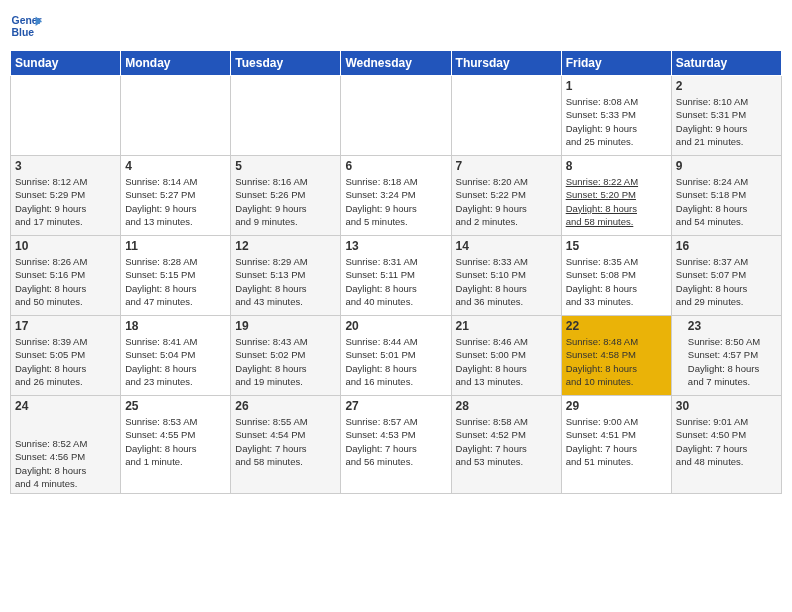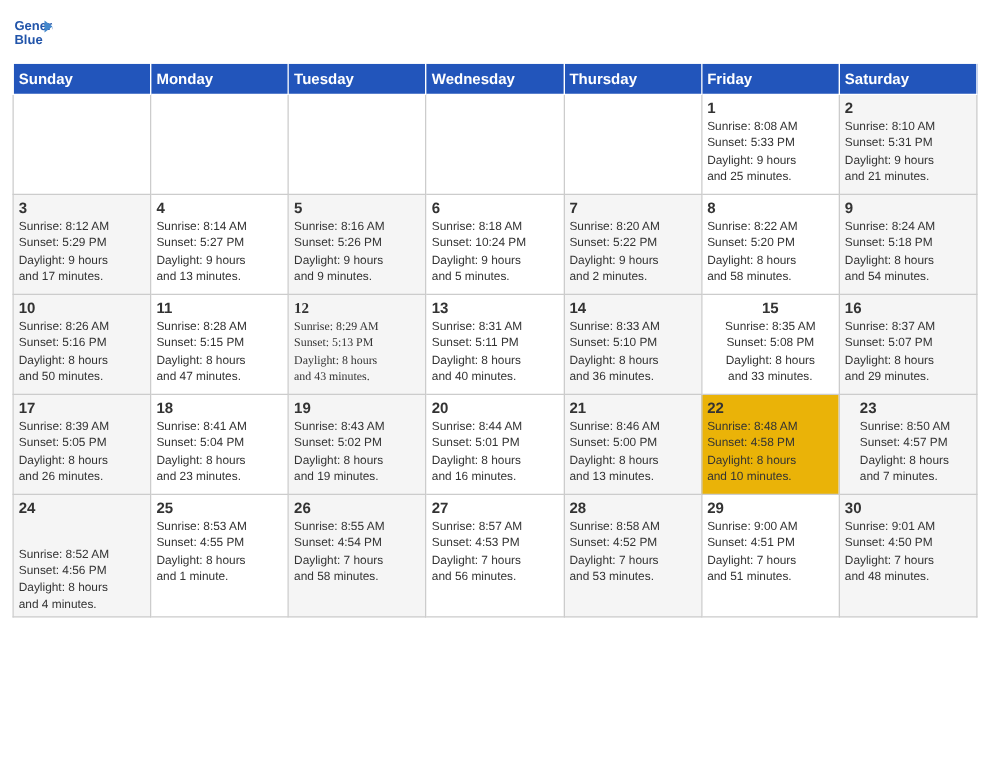--- a/index.html
+++ b/index.html
@@ -154,34 +154,34 @@
         <td style="background: rgb(245, 245, 245);">
           <span class="day-number">5</span>
           <div class="day-info" style="white-space: pre-line;">Sunrise: 8:16 AM
 Sunset: 5:26 PM
 Daylight: 9 hours
 and 9 minutes.</div>
         </td>
         <td style="background: rgb(255, 255, 255);">
           <span class="day-number">6</span>
           <div class="day-info" style="white-space: pre-line;">Sunrise: 8:18 AM
-Sunset: 10:24 PM
+Sunset: 3:24 PM
 Daylight: 9 hours
 and 5 minutes.</div>
         </td>
         <td style="background: rgb(245, 245, 245);">
           <span class="day-number">7</span>
           <div class="day-info" style="white-space: pre-line;">Sunrise: 8:20 AM
 Sunset: 5:22 PM
 Daylight: 9 hours
 and 2 minutes.</div>
         </td>
         <td style="background: rgb(255, 255, 255);">
           <span class="day-number">8</span>
-          <div class="day-info" style="white-space: pre-line;">Sunrise: 8:22 AM
+          <div class="day-info" style="white-space: pre-line; text-decoration: underline;">Sunrise: 8:22 AM
 Sunset: 5:20 PM
 Daylight: 8 hours
 and 58 minutes.</div>
         </td>
         <td style="background: rgb(245, 245, 245);">
           <span class="day-number">9</span>
           <div class="day-info" style="white-space: pre-line;">Sunrise: 8:24 AM
 Sunset: 5:18 PM
 Daylight: 8 hours
 and 54 minutes.</div>
@@ -195,42 +195,42 @@
 Daylight: 8 hours
 and 50 minutes.</div>
         </td>
         <td style="background: rgb(255, 255, 255);">
           <span class="day-number">11</span>
           <div class="day-info" style="white-space: pre-line;">Sunrise: 8:28 AM
 Sunset: 5:15 PM
 Daylight: 8 hours
 and 47 minutes.</div>
         </td>
-        <td style="background: rgb(245, 245, 245); font-family: Liberation Serif, serif;">
+        <td style="background: rgb(245, 245, 245);">
           <span class="day-number">12</span>
           <div class="day-info" style="white-space: pre-line;">Sunrise: 8:29 AM
 Sunset: 5:13 PM
 Daylight: 8 hours
 and 43 minutes.</div>
         </td>
         <td style="background: rgb(255, 255, 255);">
           <span class="day-number">13</span>
           <div class="day-info" style="white-space: pre-line;">Sunrise: 8:31 AM
 Sunset: 5:11 PM
 Daylight: 8 hours
 and 40 minutes.</div>
         </td>
         <td style="background: rgb(245, 245, 245);">
           <span class="day-number">14</span>
           <div class="day-info" style="white-space: pre-line;">Sunrise: 8:33 AM
 Sunset: 5:10 PM
 Daylight: 8 hours
 and 36 minutes.</div>
         </td>
-        <td style="background: rgb(255, 255, 255); text-align: center;">
+        <td style="background: rgb(255, 255, 255);">
           <span class="day-number">15</span>
           <div class="day-info" style="white-space: pre-line;">Sunrise: 8:35 AM
 Sunset: 5:08 PM
 Daylight: 8 hours
 and 33 minutes.</div>
         </td>
         <td style="background: rgb(245, 245, 245);">
           <span class="day-number">16</span>
           <div class="day-info" style="white-space: pre-line;">Sunrise: 8:37 AM
 Sunset: 5:07 PM

